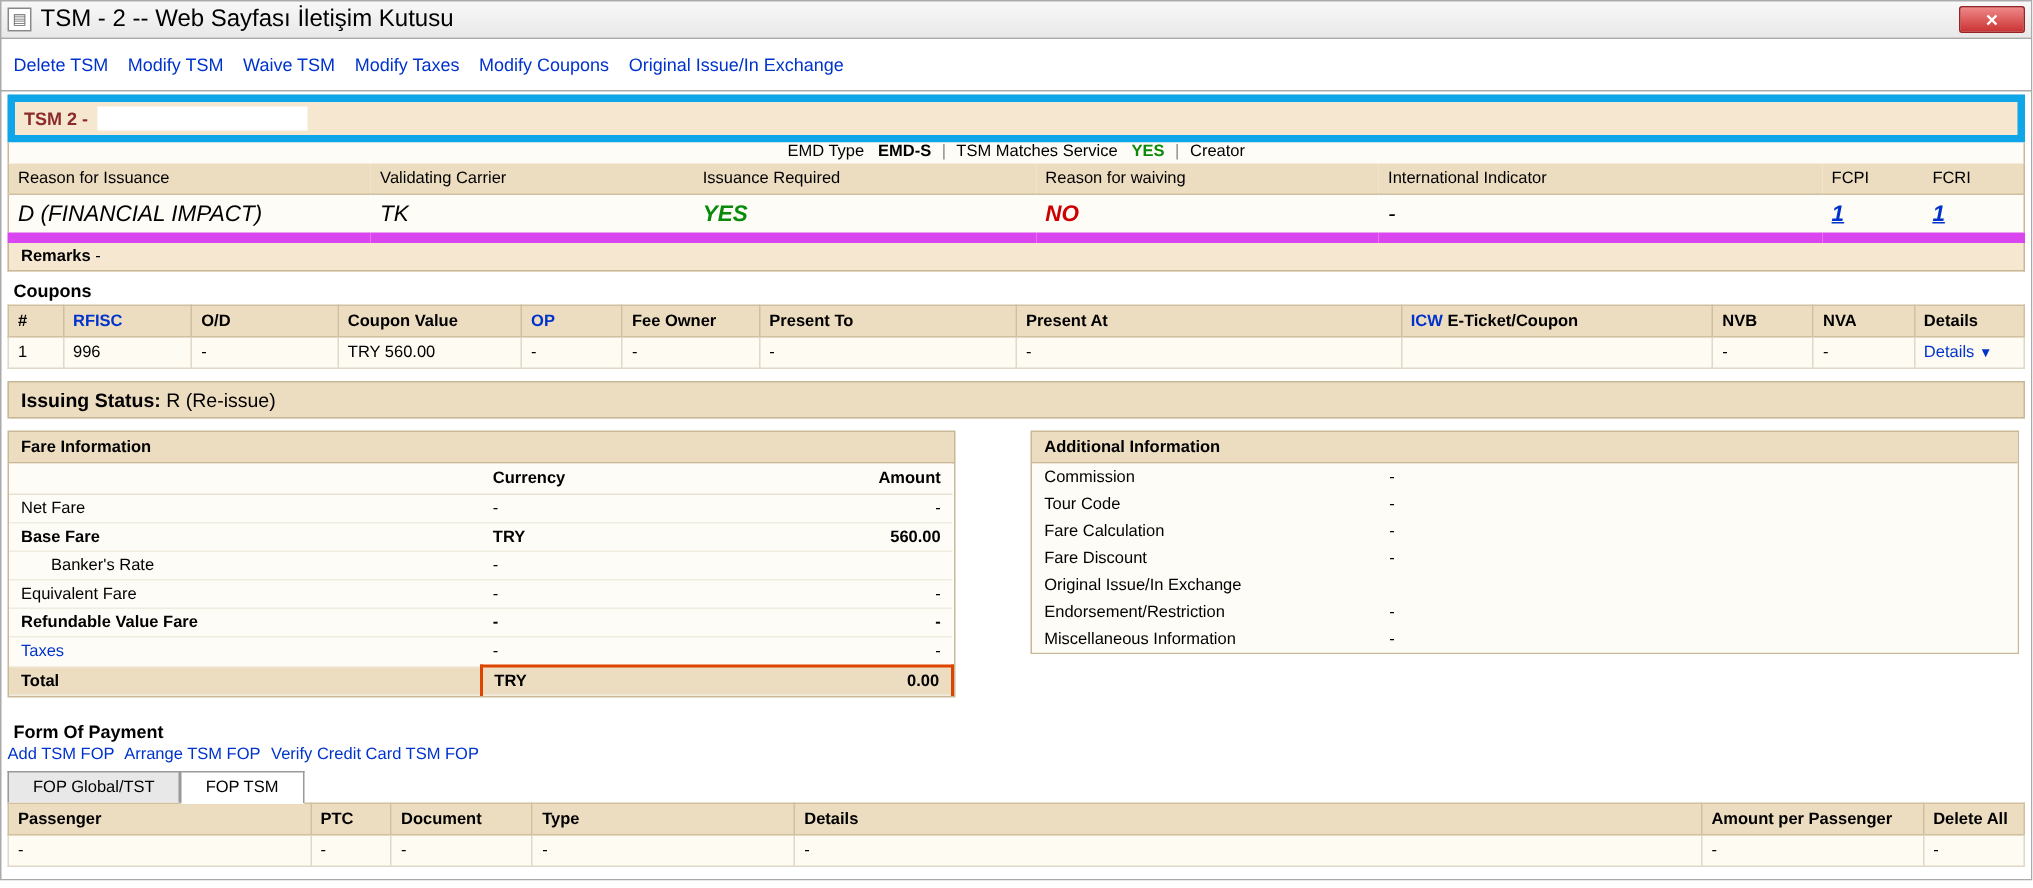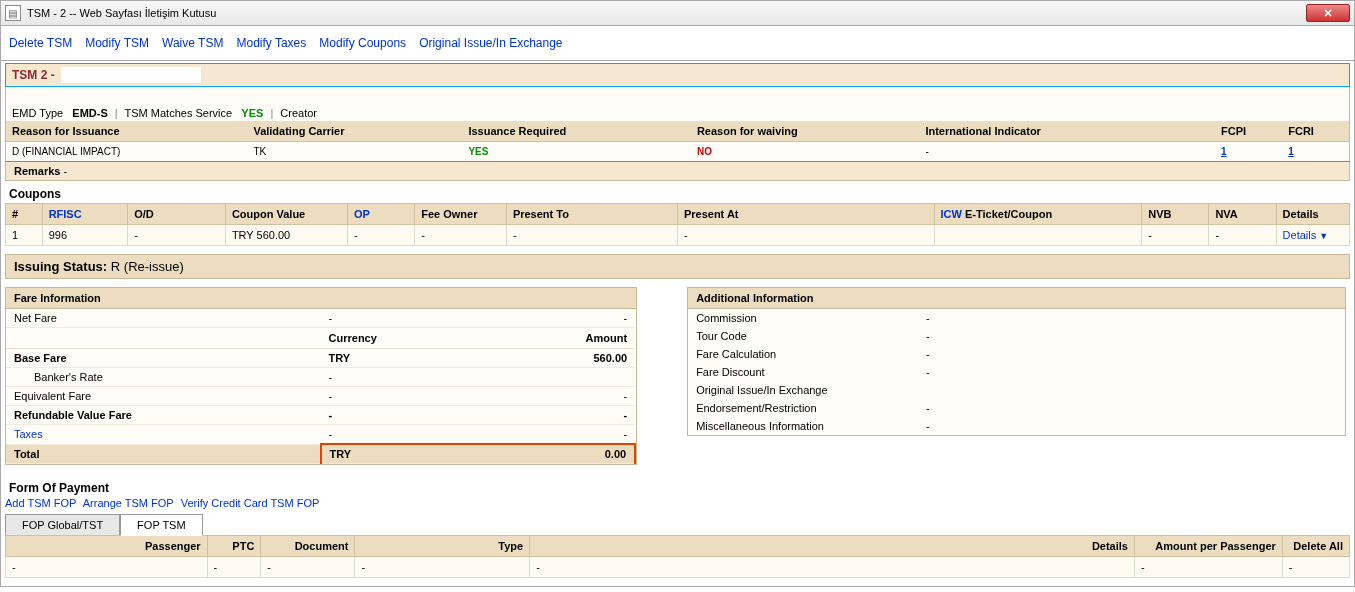--- a/index.html
+++ b/index.html
@@ -1,34 +1,34 @@
 <!DOCTYPE html>
 <html><head>
 <meta charset="utf-8">
 <style>
 * { box-sizing: border-box; margin: 0; padding: 0; }
 body { font-family: Arial, sans-serif; font-size: 11px; background: #fff; color: #000; overflow: hidden; }
 .titlebar { background: linear-gradient(#f8f8f8, #e8e8e8); border: 1px solid #aaa; height: 26px; display: flex; align-items: center; padding: 0 4px; }
 .titlebar .doc-icon { width: 16px; height: 16px; background: #fff; border: 1px solid #888; margin-right: 6px; display: inline-flex; align-items: center; justify-content: center; font-size: 10px; color: #666; }
-.titlebar .title { flex: 1; font-size: 11px; }
+.titlebar .title { flex: 1; font-size: 16px; }
 .close-btn { width: 44px; height: 18px; background: linear-gradient(#e88,#c33); border: 1px solid #922; border-radius: 2px; color: #fff; display: flex; align-items: center; justify-content: center; font-weight: bold; font-size: 11px; cursor: pointer; }
 .toolbar { padding: 10px 8px; border-left: 1px solid #aaa; border-right: 1px solid #aaa; }
 .toolbar a { color: #0033cc; text-decoration: none; margin-right: 10px; font-size: 12px; }
 .content { border: 1px solid #aaa; margin: 0; padding: 0 4px 8px 4px; }
-.section-row { background: #f6e8d0; border: 1px solid #0ea5e9; padding: 3px 6px; margin-top: 2px; display: flex; align-items: center; }
+.section-row { background: #f6e8d0; border: 5px solid #0ea5e9; padding: 3px 6px; margin-top: 2px; display: flex; align-items: center; }
 .tsm-label { color: #8b2b2b; font-weight: bold; font-size: 12px; }
 .tsm-input { background: #fff; width: 140px; height: 16px; display: inline-block; margin-left: 6px; }
-.meta-bar { text-align: left; padding: 20px 6px 2px 6px; font-size: 11px; border-left:1px solid #c8b898;border-right:1px solid #c8b898; background:#fefcf7;}
+.meta-bar { text-align: center; padding: 0 6px 2px 6px; font-size: 11px; border-left:1px solid #c8b898;border-right:1px solid #c8b898; background:#fefcf7;}
 .meta-bar .sep { color: #888; margin: 0 4px; }
 .green { color: #0a8a0a; font-weight: bold; }
 .red { color: #c00; font-weight: bold; }
 .bluelink { color: #0033cc; text-decoration: underline; font-weight: bold; cursor: pointer; }
 table.infotab { width: 100%; border-collapse: collapse; }
-table.infotab th { background: #ecdcc0; text-align: left; padding: 4px 6px; font-weight: bold; border-bottom: 1px solid #d0c0a0; font-size: 11px; }
-table.infotab td { background: #fefcf7; padding: 4px 6px; border-bottom: 1px solid #d946ef; font-size: 10px; }
+table.infotab th { background: #ecdcc0; text-align: left; padding: 4px 6px; font-weight: normal; border-bottom: 1px solid #d0c0a0; font-size: 11px; }
+table.infotab td { background: #fefcf7; padding: 4px 6px; border-bottom: 7px solid #d946ef; font-size: 15px; font-style: italic; }
 .remarks-row { background: #f6e8d0; padding: 3px 8px; border: 1px solid #c8b898; font-weight: bold; font-size: 11px; border-top:none;}
 .section-title { font-weight: bold; padding: 6px 2px 2px 4px; font-size: 12px; }
 .coupon-table { width: 100%; border-collapse: collapse; border:1px solid #c8b898;}
 .coupon-table th { background: #ecdcc0; text-align: left; padding: 4px 6px; font-weight: bold; border: 1px solid #d0c0a0; font-size: 11px; }
 .coupon-table td { background: #fefbf2; padding: 4px 6px; border: 1px solid #e0d8c8; font-size: 11px; }
 .blhead { color: #0033cc; font-weight: bold; }
 .issuing-bar { background: #ecdcc0; padding: 4px 8px; border: 1px solid #c8b898; margin-top: 8px; font-size: 13px; }
 .two-col { display: flex; gap: 50px; margin-top: 8px; }
 .panel { border: 1px solid #c8b898; }
 .panel-head { background: #ecdcc0; padding: 4px 8px; font-weight: bold; border-bottom: 1px solid #c8b898; font-size: 11px; }
@@ -41,21 +41,21 @@
 .fare-table tr.grey td { color: #0033cc; }
 .total-row td { background: #ecdcc0 !important; font-weight: bold; }
 .total-box { border: 2px solid #d40; }
 .addl-table { width: 100%; border-collapse: collapse; }
 .addl-table td { padding: 3px 8px; background: #fefcf7; font-size: 11px; }
 .fop-links a { color: #0033cc; text-decoration: none; margin-right: 4px; font-size: 11px; }
 .tabs { margin-top: 4px; }
 .tab { display: inline-block; padding: 4px 16px; border: 1px solid #999; border-bottom: none; background: #e8e8e8; font-size: 11px; position: relative; bottom: -1px; cursor: pointer; }
 .tab.active { background: #fff; border-bottom: 1px solid #fff; }
 .fop-table { width: 100%; border-collapse: collapse; border: 1px solid #c8b898; }
-.fop-table th { background: #ecdcc0; text-align: right; padding: 4px 6px; font-weight: bold; border: 1px solid #d0c0a0; font-size: 11px; }
+.fop-table th { background: #ecdcc0; text-align: left; padding: 4px 6px; font-weight: bold; border: 1px solid #d0c0a0; font-size: 11px; }
 .fop-table td { background: #fefbf2; padding: 4px 6px; border: 1px solid #e0d8c8; font-size: 11px; }
 .arrow-down { font-size: 9px; color: #0033cc; }
 </style>
 </head>
 <body>
 
 <div class="titlebar">
   <span class="doc-icon">▤</span>
   <span class="title">TSM - 2 -- Web Sayfası İletişim Kutusu</span>
   <div class="close-btn">✕</div>
@@ -152,29 +152,29 @@
   <b>Issuing Status:</b>
   <span>R (Re-issue)</span>
 </div>
 
 <div class="two-col">
   <div class="panel" style="width:47%">
     <div class="panel-head">Fare Information</div>
     <table class="fare-table">
       <tbody>
             <tr>
-              <td>Net Fare</td>
-              <td>-</td>
-              <td class="r">-</td>
-            </tr>
-      <tr>
         <th style="width:50%"></th>
         <th style="width:25%">Currency</th>
         <th class="r" style="width:25%">Amount</th>
       </tr>
+      <tr>
+              <td>Net Fare</td>
+              <td>-</td>
+              <td class="r">-</td>
+            </tr>
       <tr class="bold">
               <td>Base Fare</td>
               <td>TRY</td>
               <td class="r">560.00</td>
             </tr>
       <tr class="indent">
               <td>Banker's Rate</td>
               <td>-</td>
               <td class="r"></td>
             </tr>

